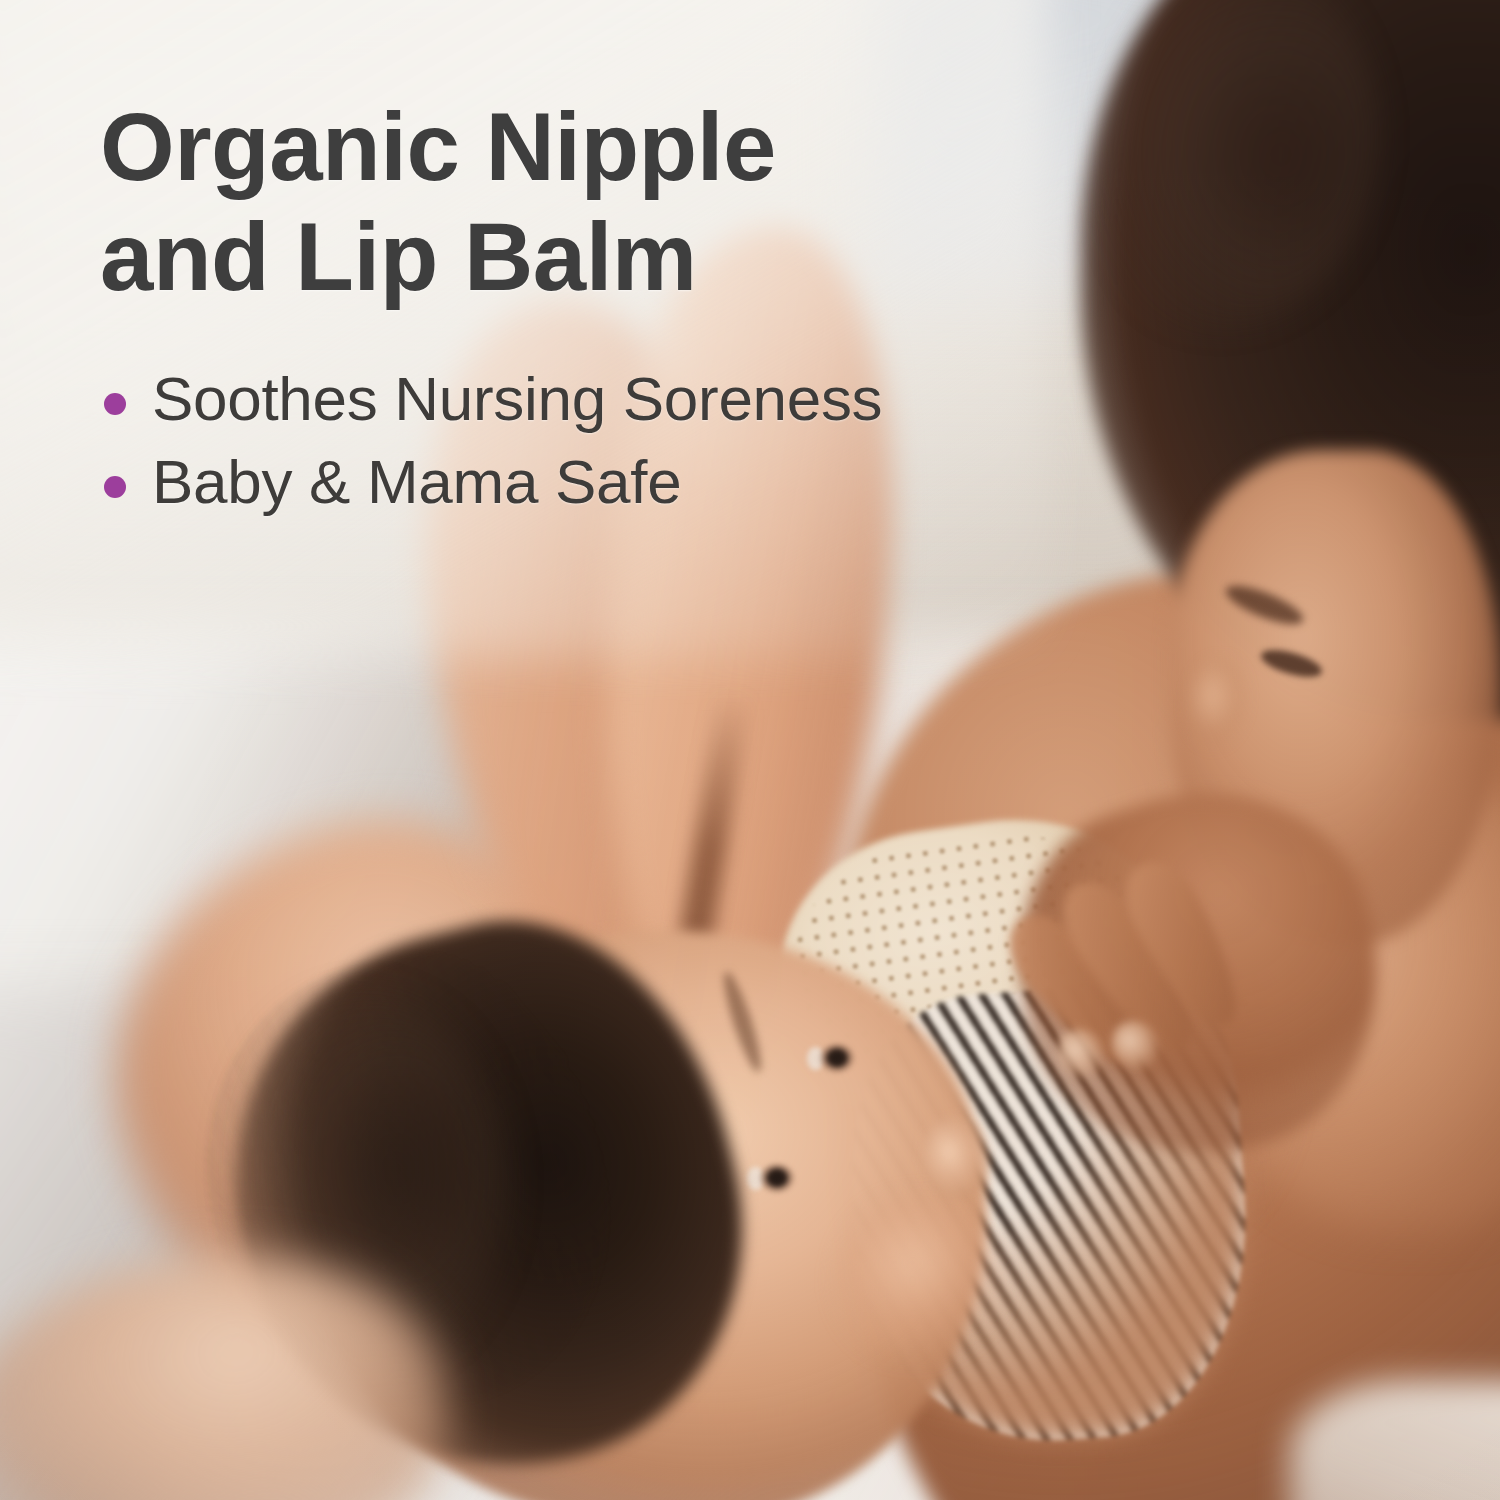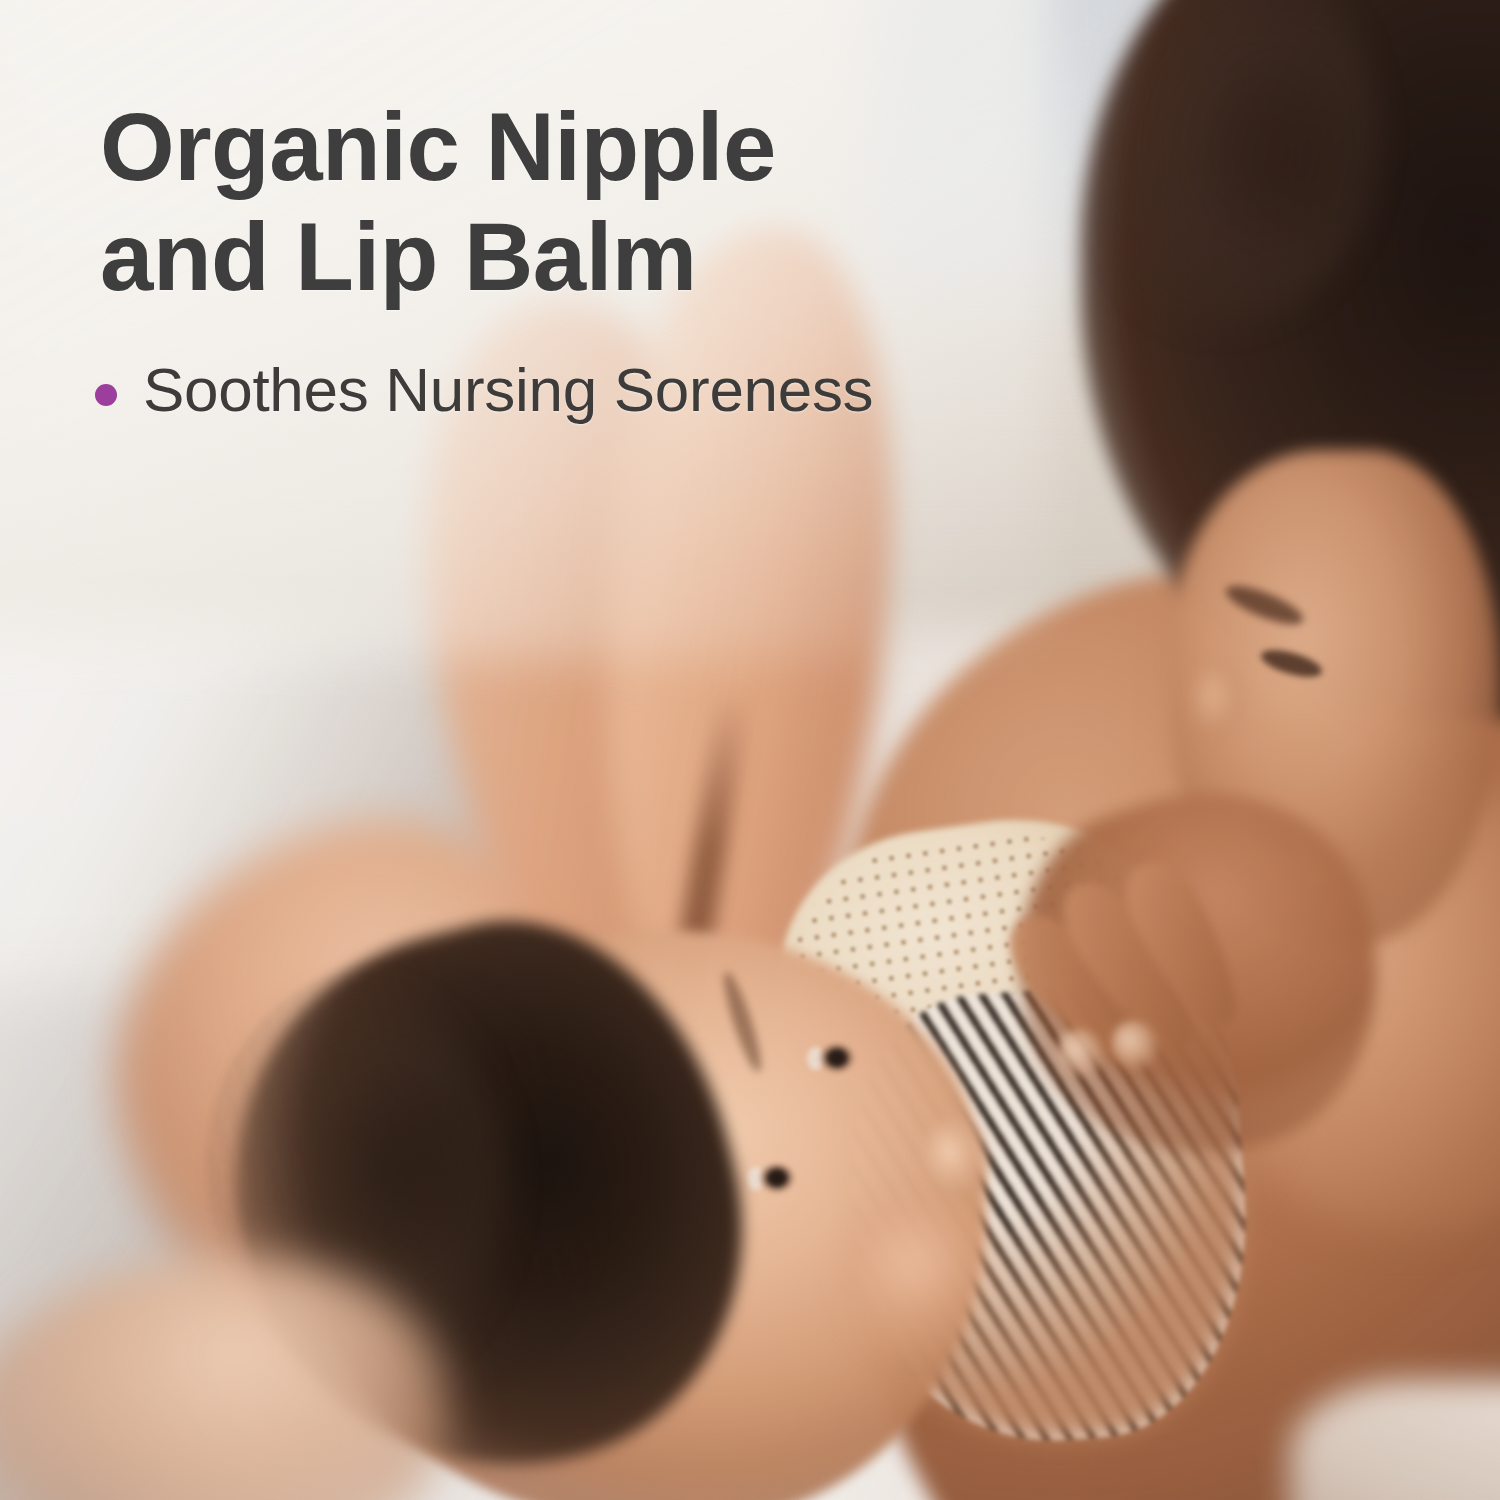--- a/index.html
+++ b/index.html
@@ -620,21 +620,21 @@
     letter-spacing: -0.5px;
     color: #3e3e3e;
     text-shadow: 0 1px 2px rgba(255,255,255,0.55);
     white-space: pre-line;
   }
 
   .bullets {
     position: absolute;
     left: 95px;
     top: 358px;
-    margin: 0;
+    margin: 9px;
     padding: 0;
     list-style: none;
     width: 900px;
   }
   .bullet-item {
     display: flex;
     align-items: flex-start;
     gap: 26px;
     margin-bottom: 19px;
   }
@@ -724,18 +724,22 @@
     <h1 class="headline">Organic Nipple
 and Lip Balm</h1>
 
     <ul class="bullets">
 
       <li class="bullet-item">
         <span class="bullet-dot"></span>
         <span class="bullet-text">Soothes Nursing Soreness</span>
       </li>
 
+      <li class="bullet-item">
+        <span class="bullet-dot"></span>
+        <span class="bullet-text">Baby &amp; Mama Safe</span>
+      </li>
 
 
     </ul>
   </div>
 
 </div>
 
 </body></html>

